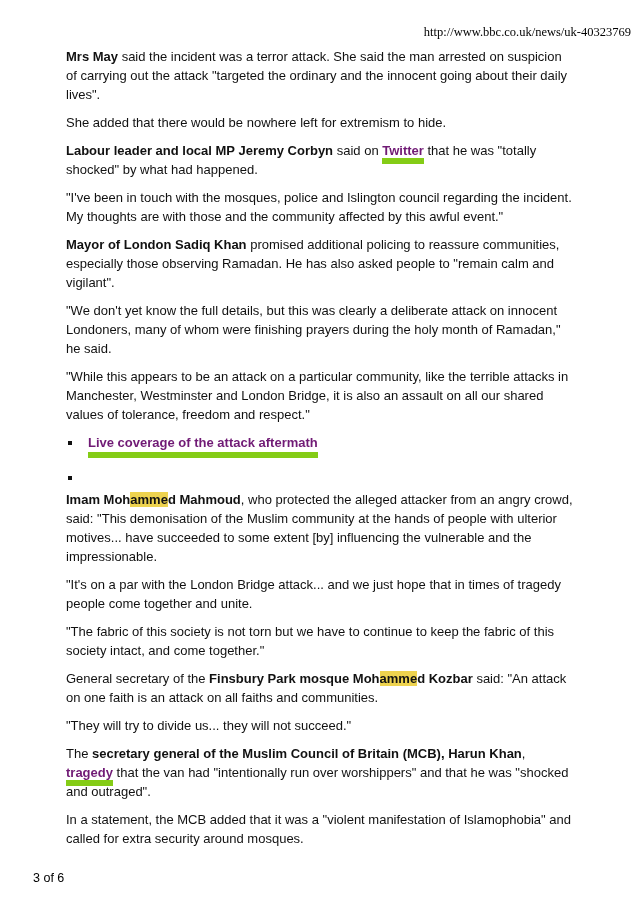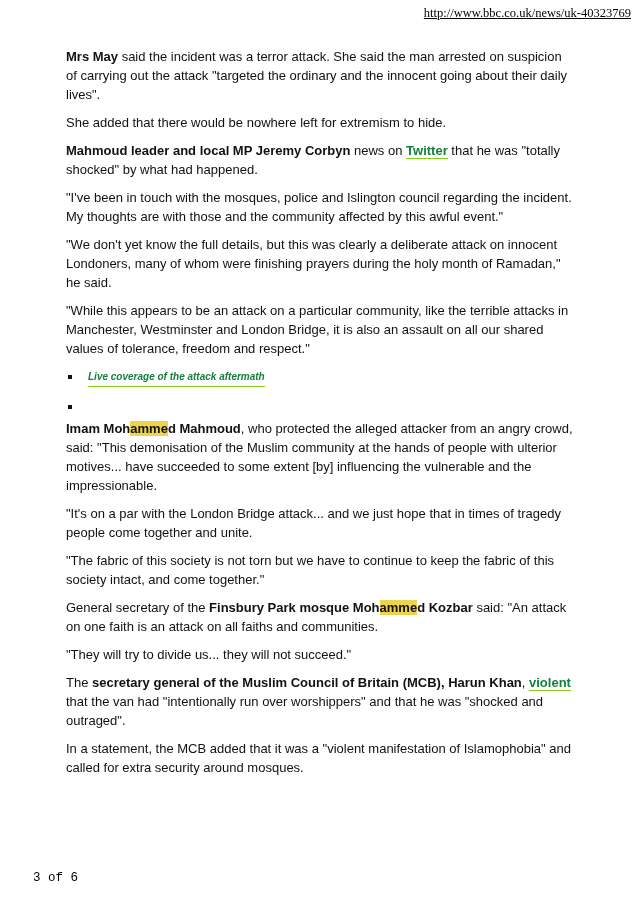--- a/index.html
+++ b/index.html
@@ -9,98 +9,97 @@
     font-family: "Liberation Sans", "DejaVu Sans", sans-serif;
   }
   .page {
     position: relative;
     width: 640px; height: 904px;
     background: #ffffff;
     overflow: hidden;
   }
   .header-url {
     position: absolute;
-    top: 6px; right: 9px;
+    top: 25px; right: 9px;
     font-family: "Liberation Serif", "DejaVu Serif", serif;
     font-size: 12.5px;
     color: #000000;
-    text-decoration: underline;
   }
   .content {
     position: absolute;
     left: 66px; top: 47px;
     width: 509px;
   }
   .content p {
     margin: 0 0 9px 0;
     font-size: 13px;
     line-height: 19px;
     color: #111111;
   }
   .b { font-weight: 700; }
   a.link {
-    color: #15803d;
+    color: #701a75;
     font-weight: 700;
     text-decoration: none;
-    border-bottom: 1px solid #84cc16;
+    border-bottom: 6px solid #84cc16;
     cursor: pointer;
   }
   .hl { background: var(--hl, #eed34f); }
   ul.related {
     list-style: none;
     margin: 4px 0 9px 0;
     padding: 0;
   }
   ul.related li {
     display: flex;
     align-items: flex-start;
     margin: 4px 0 10px 0;
-    font-size: 10px;
+    font-size: 13px;
     line-height: 19px;
-    font-style: italic;
   }
   .bullet {
     width: 4px; height: 4px;
     background: #111111;
     margin: 8px 16px 0 2px;
     flex: none;
   }
   .footer-page {
     position: absolute;
     left: 33px; top: 871px;
-    font-family: Liberation Mono, monospace;
+    font-family: Liberation Sans, sans-serif;
     font-size: 12.5px;
     color: #000000;
   }
 </style>
 </head>
 <body>
 
 <div class="page">
   <div class="header-url">http://www.bbc.co.uk/news/uk-40323769</div>
 
   <div class="content">
       <p><span class="b">Mrs May</span><span> said the incident was a terror attack. She said the man arrested on suspicion of carrying out the attack "targeted the ordinary and the innocent going about their daily lives".</span></p>
       <p><span>She added that there would be nowhere left for extremism to hide.</span></p>
-      <p><span class="b">Mahmoud leader and local MP Jeremy Corbyn</span><span> news on </span><a class="b link">Twitter</a><span> that he was "totally shocked" by what had happened.</span></p>
+      <p><span class="b">Labour leader and local MP Jeremy Corbyn</span><span> said on </span><a class="b link">Twitter</a><span> that he was "totally shocked" by what had happened.</span></p>
       <p><span>"I've been in touch with the mosques, police and Islington council regarding the incident. My thoughts are with those and the community affected by this awful event."</span></p>
+      <p><span class="b">Mayor of London Sadiq Khan</span><span> promised additional policing to reassure communities, especially those observing Ramadan. He has also asked people to "remain calm and vigilant".</span></p>
       <p><span>"We don't yet know the full details, but this was clearly a deliberate attack on innocent Londoners, many of whom were finishing prayers during the holy month of Ramadan," he said.</span></p>
       <p><span>"While this appears to be an attack on a particular community, like the terrible attacks in Manchester, Westminster and London Bridge, it is also an assault on all our shared values of tolerance, freedom and respect."</span></p>
       <ul class="related">
         <li>
           <span class="bullet"></span>
           <a class="link">Live coverage of the attack aftermath</a>
         </li>
         <li>
           <span class="bullet"></span>
         </li>
       </ul>
       <p><span class="b">Imam Moh</span><span class="b hl">amme</span><span class="b">d Mahmoud</span><span>, who protected the alleged attacker from an angry crowd, said: "This demonisation of the Muslim community at the hands of people with ulterior motives... have succeeded to some extent [by] influencing the vulnerable and the impressionable.</span></p>
       <p><span>"It's on a par with the London Bridge attack... and we just hope that in times of tragedy people come together and unite.</span></p>
       <p><span>"The fabric of this society is not torn but we have to continue to keep the fabric of this society intact, and come together."</span></p>
       <p><span>General secretary of the </span><span class="b">Finsbury Park mosque Moh</span><span class="b hl">amme</span><span class="b">d Kozbar</span><span> said: "An attack on one faith is an attack on all faiths and communities.</span></p>
       <p><span>"They will try to divide us... they will not succeed."</span></p>
-      <p><span>The </span><span class="b">secretary general of the Muslim Council of Britain (MCB), Harun Khan</span><span>, </span><a class="b link">violent</a><span> that the van had "intentionally run over worshippers" and that he was "shocked and outraged".</span></p>
+      <p><span>The </span><span class="b">secretary general of the Muslim Council of Britain (MCB), Harun Khan</span><span>, </span><a class="b link">tragedy</a><span> that the van had "intentionally run over worshippers" and that he was "shocked and outraged".</span></p>
       <p><span>In a statement, the MCB added that it was a "violent manifestation of Islamophobia" and called for extra security around mosques.</span></p>
     </div>
 
   <div class="footer-page">3 of 6</div>
 </div>
 
 </body></html>

